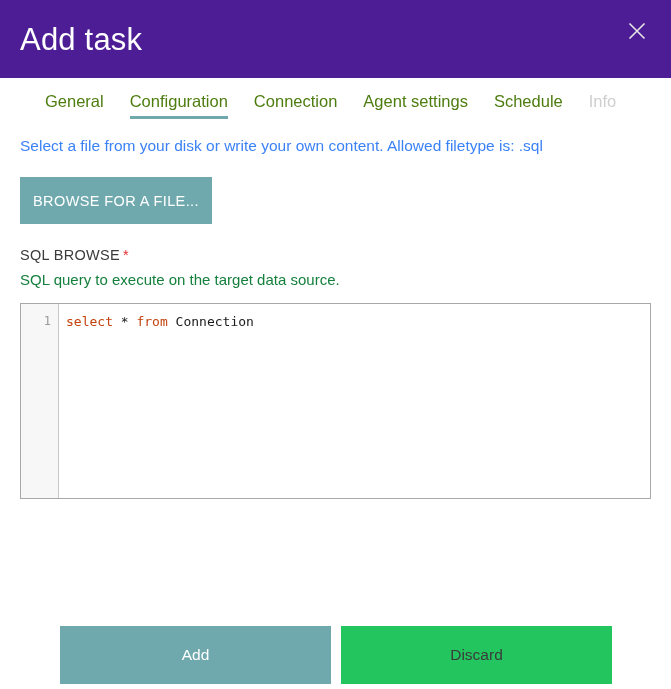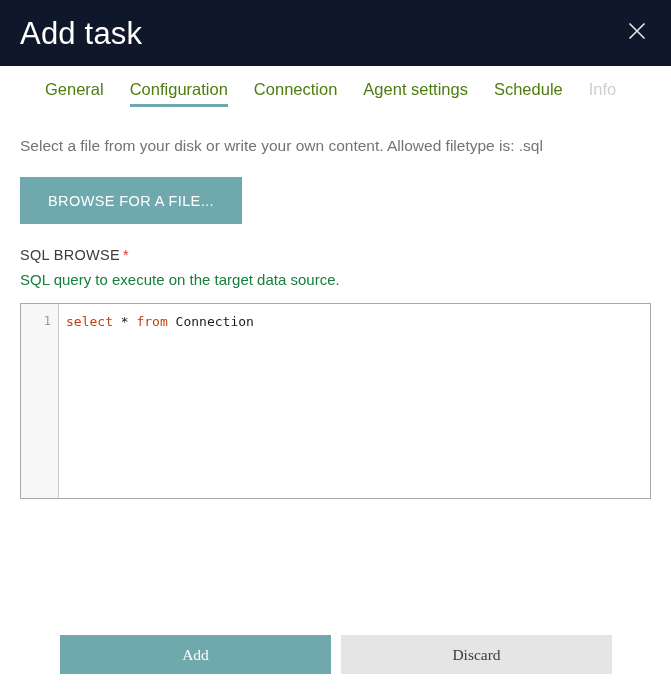--- a/index.html
+++ b/index.html
@@ -11,22 +11,22 @@
     height: 689px;
     background: #ffffff;
     font-family: "Liberation Sans", sans-serif;
     color: #3b3b3b;
     overflow: hidden;
   }
 
   
   .dialog-header {
     position: relative;
-    height: 66px;
-    background: #0f172a;
+    height: 78px;
+    background: #4c1d95;
     display: flex;
     align-items: center;
   }
   .dialog-title {
     margin-left: 20px;
     color: #ffffff;
     font-size: 31px;
     font-weight: 400;
     letter-spacing: 0.2px;
     line-height: 1;
@@ -73,29 +73,29 @@
   .tab.disabled {
     color: #cfcfcf;
     cursor: default;
   }
 
   
   .content {
     padding: 0 20px;
   }
   .intro-text {
-    margin-top: 22px;
+    margin-top: 10px;
     font-size: 15.5px;
-    color: #737373;
+    color: #3b82f6;
     line-height: 1.3;
   }
 
   .browse-button {
     margin-top: 21px;
-    width: 222px;
+    width: 192px;
     height: 47px;
     background: #6fa9ae;
     color: #ffffff;
     border: none;
     font-family: "Liberation Sans", sans-serif;
     font-size: 14.5px;
     letter-spacing: 0.4px;
     cursor: pointer;
     display: flex;
     align-items: center;
@@ -165,36 +165,36 @@
     left: 0;
     right: 0;
     bottom: 0;
     height: 69px;
     display: flex;
     align-items: center;
     padding: 0 20px 0 60px;
     box-sizing: border-box;
   }
   .btn {
-    height: 39px;
+    height: 58px;
     border: none;
-    font-family: Liberation Serif, serif;
+    font-family: Liberation Sans, sans-serif;
     font-size: 15.5px;
     cursor: pointer;
     padding: 0;
   }
   .btn-primary {
     width: 271px;
     background: #6fa9ae;
     color: #ffffff;
   }
   .btn-secondary {
     width: 271px;
     margin-left: 10px;
-    background: #e5e5e5;
+    background: #22c55e;
     color: #3b3b3b;
   }
 </style>
 </head>
 <body>
 
 <div class="dialog-header">
   <div class="dialog-title">Add task</div>
   <div class="close-button">
     <span>

